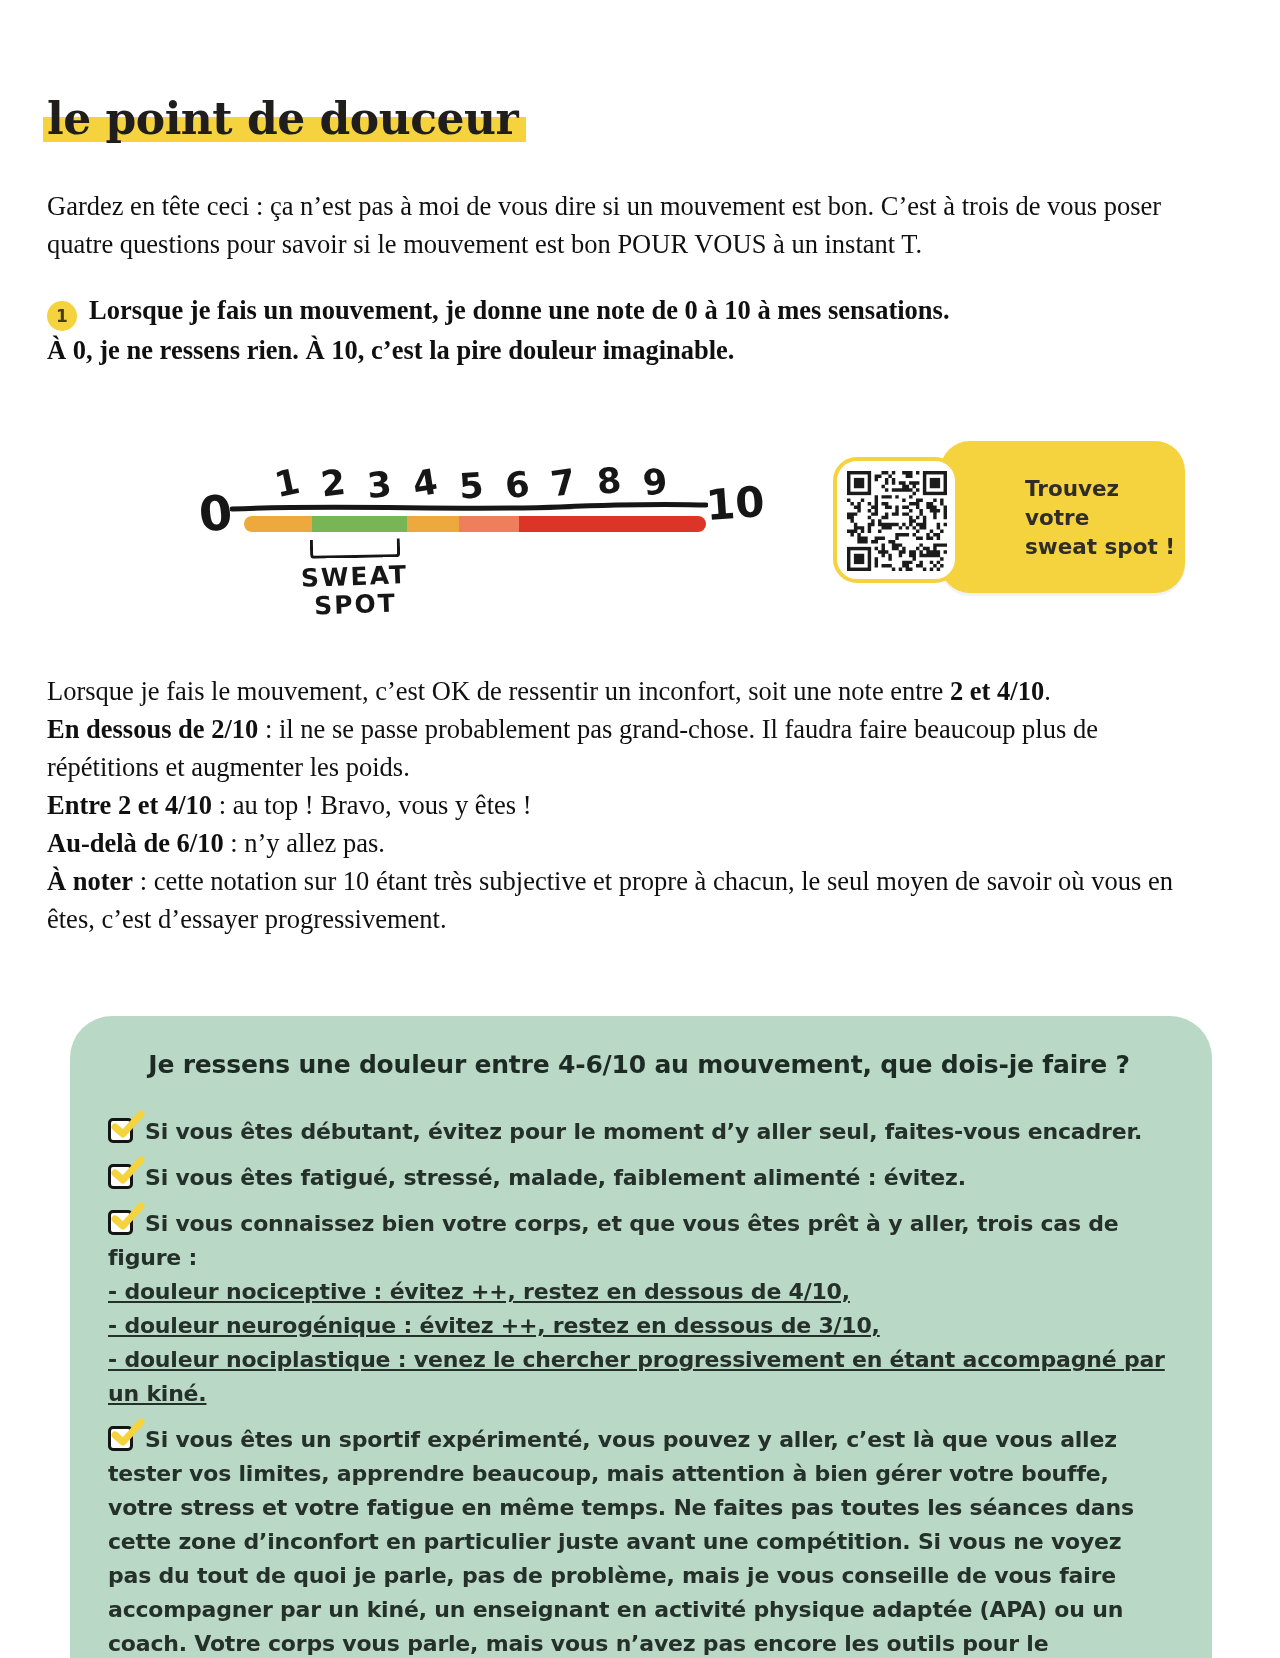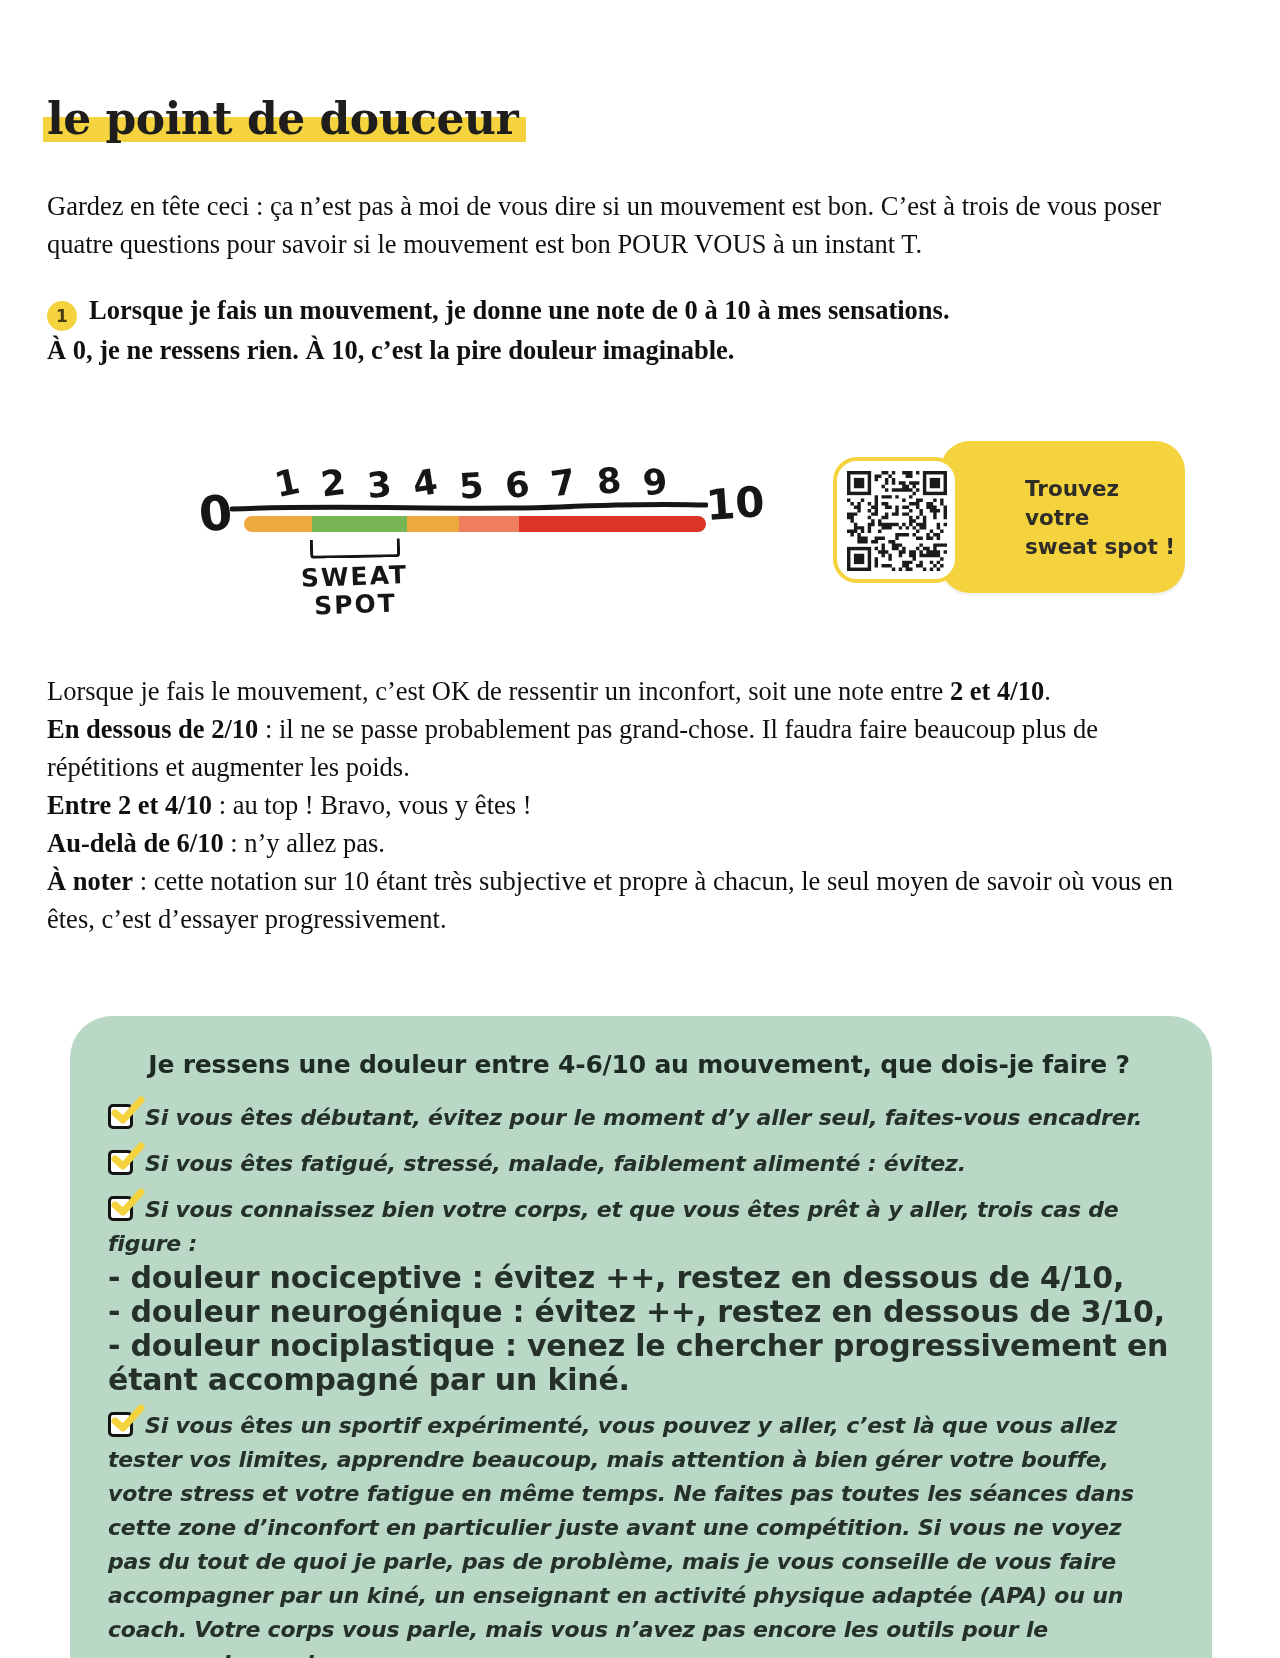--- a/index.html
+++ b/index.html
@@ -90,24 +90,24 @@
   .bodytext b { font-weight:bold; }
 
   
   .greenbox {
     margin:78px 0 0 23px; width:1142px; border-radius:42px;
     background:var(--box_green); padding:30px 42px 44px 38px;
     font-family:"DejaVu Sans", sans-serif; color:#243029;
   }
   .greenbox h2 {
     text-align:center; font-size:25px; font-weight:bold; color:#1e2a24;
-    letter-spacing:-0.2px; margin:4px 0 22px 0;
-  }
-  .check-item { font-size:22px; font-weight:600; line-height:34px; margin-top:12px; letter-spacing:-0.2px;font-style:italic; }
-  .sub-item   { font-size:30px; font-weight:600; line-height:34px; margin-top:0;  letter-spacing:-0.2px; }
+    letter-spacing:-0.2px; margin:4px 0 36px 0;
+  }
+  .check-item { font-size:22px; font-weight:600; line-height:34px; margin-top:12px; letter-spacing:-0.2px; }
+  .sub-item   { font-size:22px; font-weight:600; line-height:34px; margin-top:0;  letter-spacing:-0.2px;text-decoration:underline; }
   .cbx {
     display:inline-block; position:relative; width:25px; height:25px;
     background:#ffffff; border:3.5px solid #141414; border-radius:5px;
     margin-right:12px; vertical-align:-4px;
   }
   .cbx svg { position:absolute; left:0px; top:-10px; overflow:visible; }
   .cbx polyline { fill:none; stroke:var(--accent_yellow); stroke-width:7; stroke-linecap:round; stroke-linejoin:round; }
 </style>
 </head>
 <body>

